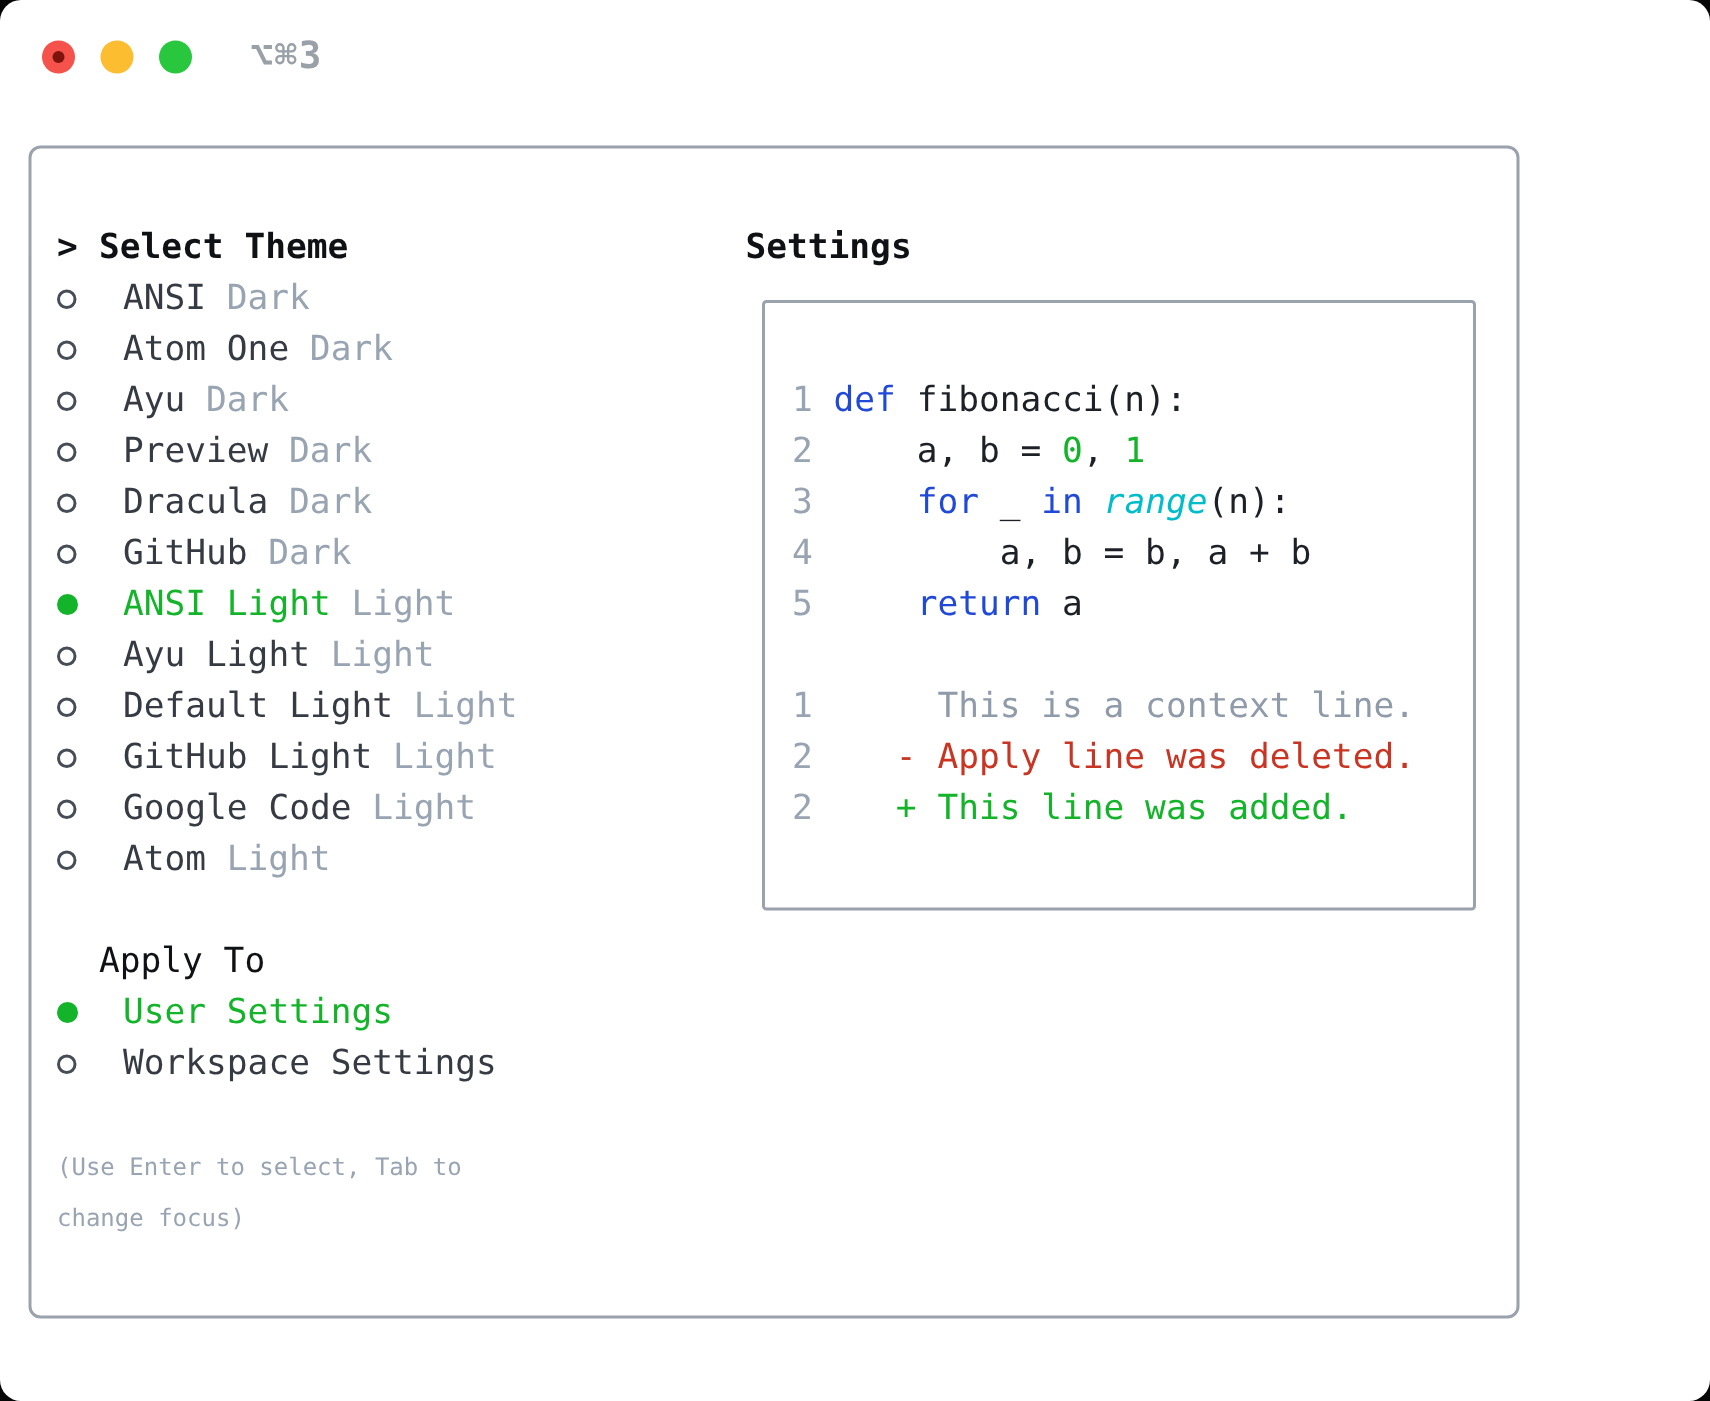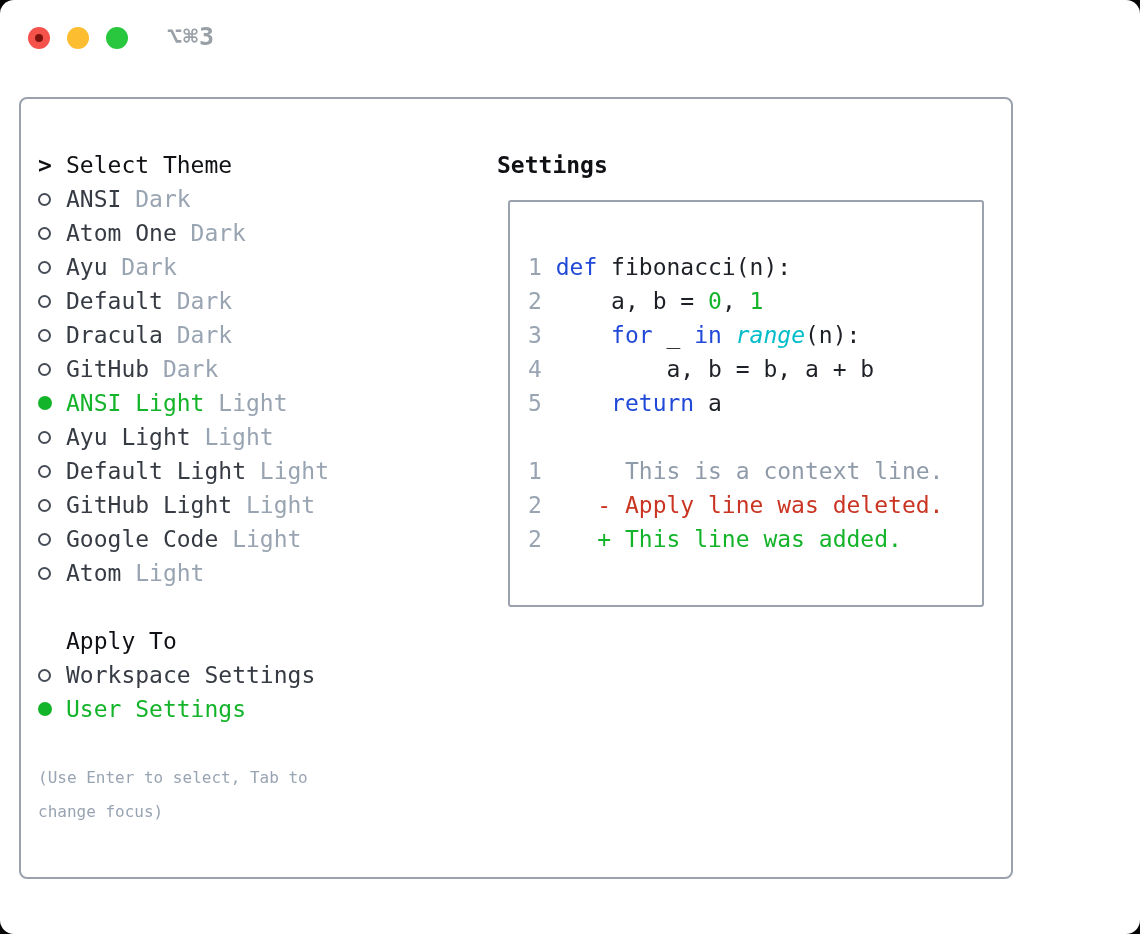--- a/index.html
+++ b/index.html
@@ -25,25 +25,25 @@
   .tl-dot{position:absolute;left:7px;top:7px;width:8px;height:8px;border-radius:50%;background:var(--tlreddot);}
   .wtitle{position:absolute;left:167px;top:22px;font-size:25px;font-weight:bold;color:var(--titlegray);letter-spacing:1px;}
 
   .panel{position:absolute;left:19px;top:97px;width:994px;height:782px;
     border:2px solid var(--border);border-radius:8px;box-sizing:border-box;}
 
   .left-col{position:absolute;left:17px;top:49px;width:440px;}
   .row{height:34px;display:flex;align-items:center;font-size:23px;white-space:pre;}
   .cell{width:28px;flex:0 0 28px;display:flex;align-items:center;}
   .prompt{font-weight:bold;color:var(--heading);}
-  .hdr{font-weight:normal;color:var(--heading);}
+  .hdr{font-weight:bold;color:var(--heading);}
   .subhdr{color:var(--heading);padding-left:28px;}
   .bullet{width:13px;height:13px;border-radius:50%;border:2px solid var(--bullet);box-sizing:border-box;}
   .bullet.filled{background:var(--green);border-color:var(--green);width:14px;height:14px;}
-  .name{color:var(--item);}
+  .name{color:var(--item);margin-left:16px;}
   .name.sel{color:var(--green);}
   .suffix{color:var(--muted);margin-left:13.8px;}
   .hintline{height:34px;display:flex;align-items:center;font-size:16px;color:var(--muted);white-space:pre;}
 
   .preview-label{position:absolute;left:476px;top:49px;height:34px;line-height:34px;
     font-size:23px;font-weight:bold;color:var(--heading);}
   .preview-box{position:absolute;left:487px;top:101px;width:476px;height:407px;
     border:2px solid var(--border);border-radius:3px;box-sizing:border-box;overflow:hidden;}
   .code{padding:48px 0 0 18px;}
   .codeline{height:34px;line-height:34px;font-size:23px;white-space:pre;}
@@ -74,37 +74,37 @@
 
     <div class="left-col">
       <div class="row">
         <span class="cell prompt">&gt;</span>
         <span class="hdr">Select Theme</span>
       </div>
       <div id="theme-list">
           <div class="row"><span class="cell"><span class="bullet"></span></span><span class="name">ANSI</span><span class="suffix">Dark</span></div>
           <div class="row"><span class="cell"><span class="bullet"></span></span><span class="name">Atom One</span><span class="suffix">Dark</span></div>
           <div class="row"><span class="cell"><span class="bullet"></span></span><span class="name">Ayu</span><span class="suffix">Dark</span></div>
-          <div class="row"><span class="cell"><span class="bullet"></span></span><span class="name">Default</span><span class="suffix">Dark</span></div>
+          <div class="row"><span class="cell"><span class="bullet"></span></span><span class="name">Preview</span><span class="suffix">Dark</span></div>
           <div class="row"><span class="cell"><span class="bullet"></span></span><span class="name">Dracula</span><span class="suffix">Dark</span></div>
           <div class="row"><span class="cell"><span class="bullet"></span></span><span class="name">GitHub</span><span class="suffix">Dark</span></div>
           <div class="row"><span class="cell"><span class="bullet filled"></span></span><span class="name sel">ANSI Light</span><span class="suffix">Light</span></div>
           <div class="row"><span class="cell"><span class="bullet"></span></span><span class="name">Ayu Light</span><span class="suffix">Light</span></div>
           <div class="row"><span class="cell"><span class="bullet"></span></span><span class="name">Default Light</span><span class="suffix">Light</span></div>
           <div class="row"><span class="cell"><span class="bullet"></span></span><span class="name">GitHub Light</span><span class="suffix">Light</span></div>
           <div class="row"><span class="cell"><span class="bullet"></span></span><span class="name">Google Code</span><span class="suffix">Light</span></div>
           <div class="row"><span class="cell"><span class="bullet"></span></span><span class="name">Atom</span><span class="suffix">Light</span></div>
         </div>
       <div class="row"></div>
       <div class="row">
         <span class="subhdr">Apply To</span>
       </div>
       <div id="apply-list">
+          <div class="row"><span class="cell"><span class="bullet filled"></span></span><span class="name sel">User Settings</span></div>
           <div class="row"><span class="cell"><span class="bullet"></span></span><span class="name">Workspace Settings</span></div>
-          <div class="row"><span class="cell"><span class="bullet filled"></span></span><span class="name sel">User Settings</span></div>
         </div>
       <div class="row"></div>
       <div id="hint">
           <div class="hintline">(Use Enter to select, Tab to</div>
           <div class="hintline">change focus)</div>
         </div>
     </div>
 
     <div class="preview-label">Settings</div>
 

